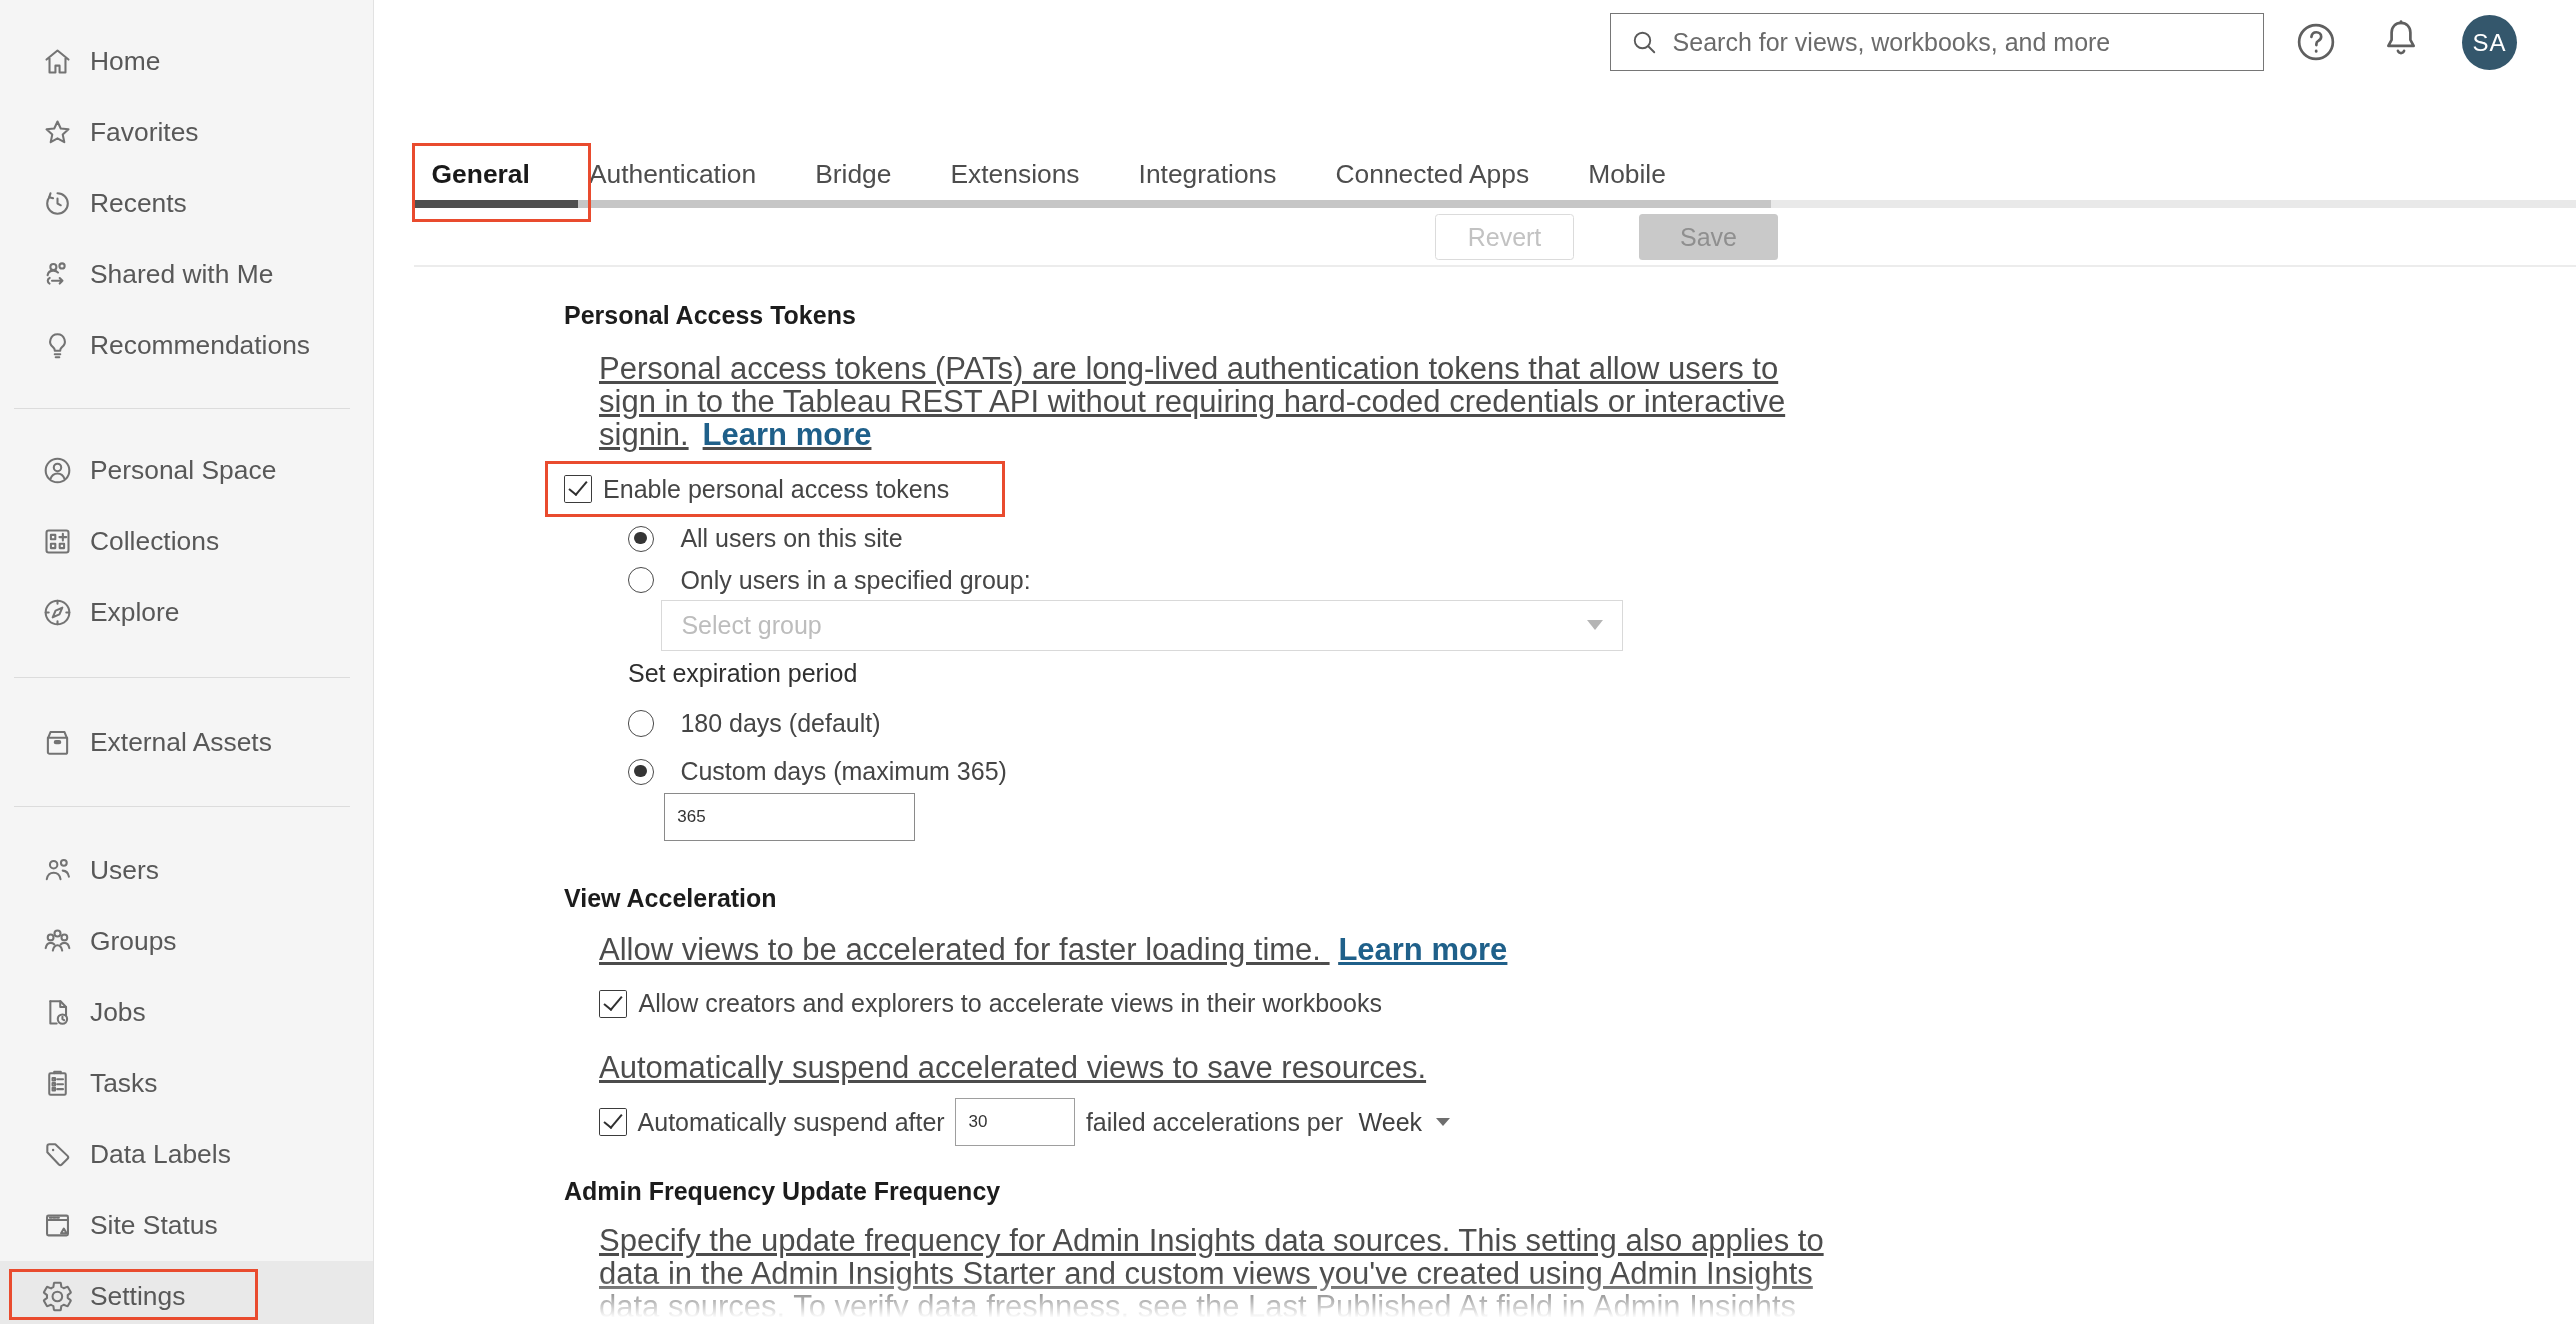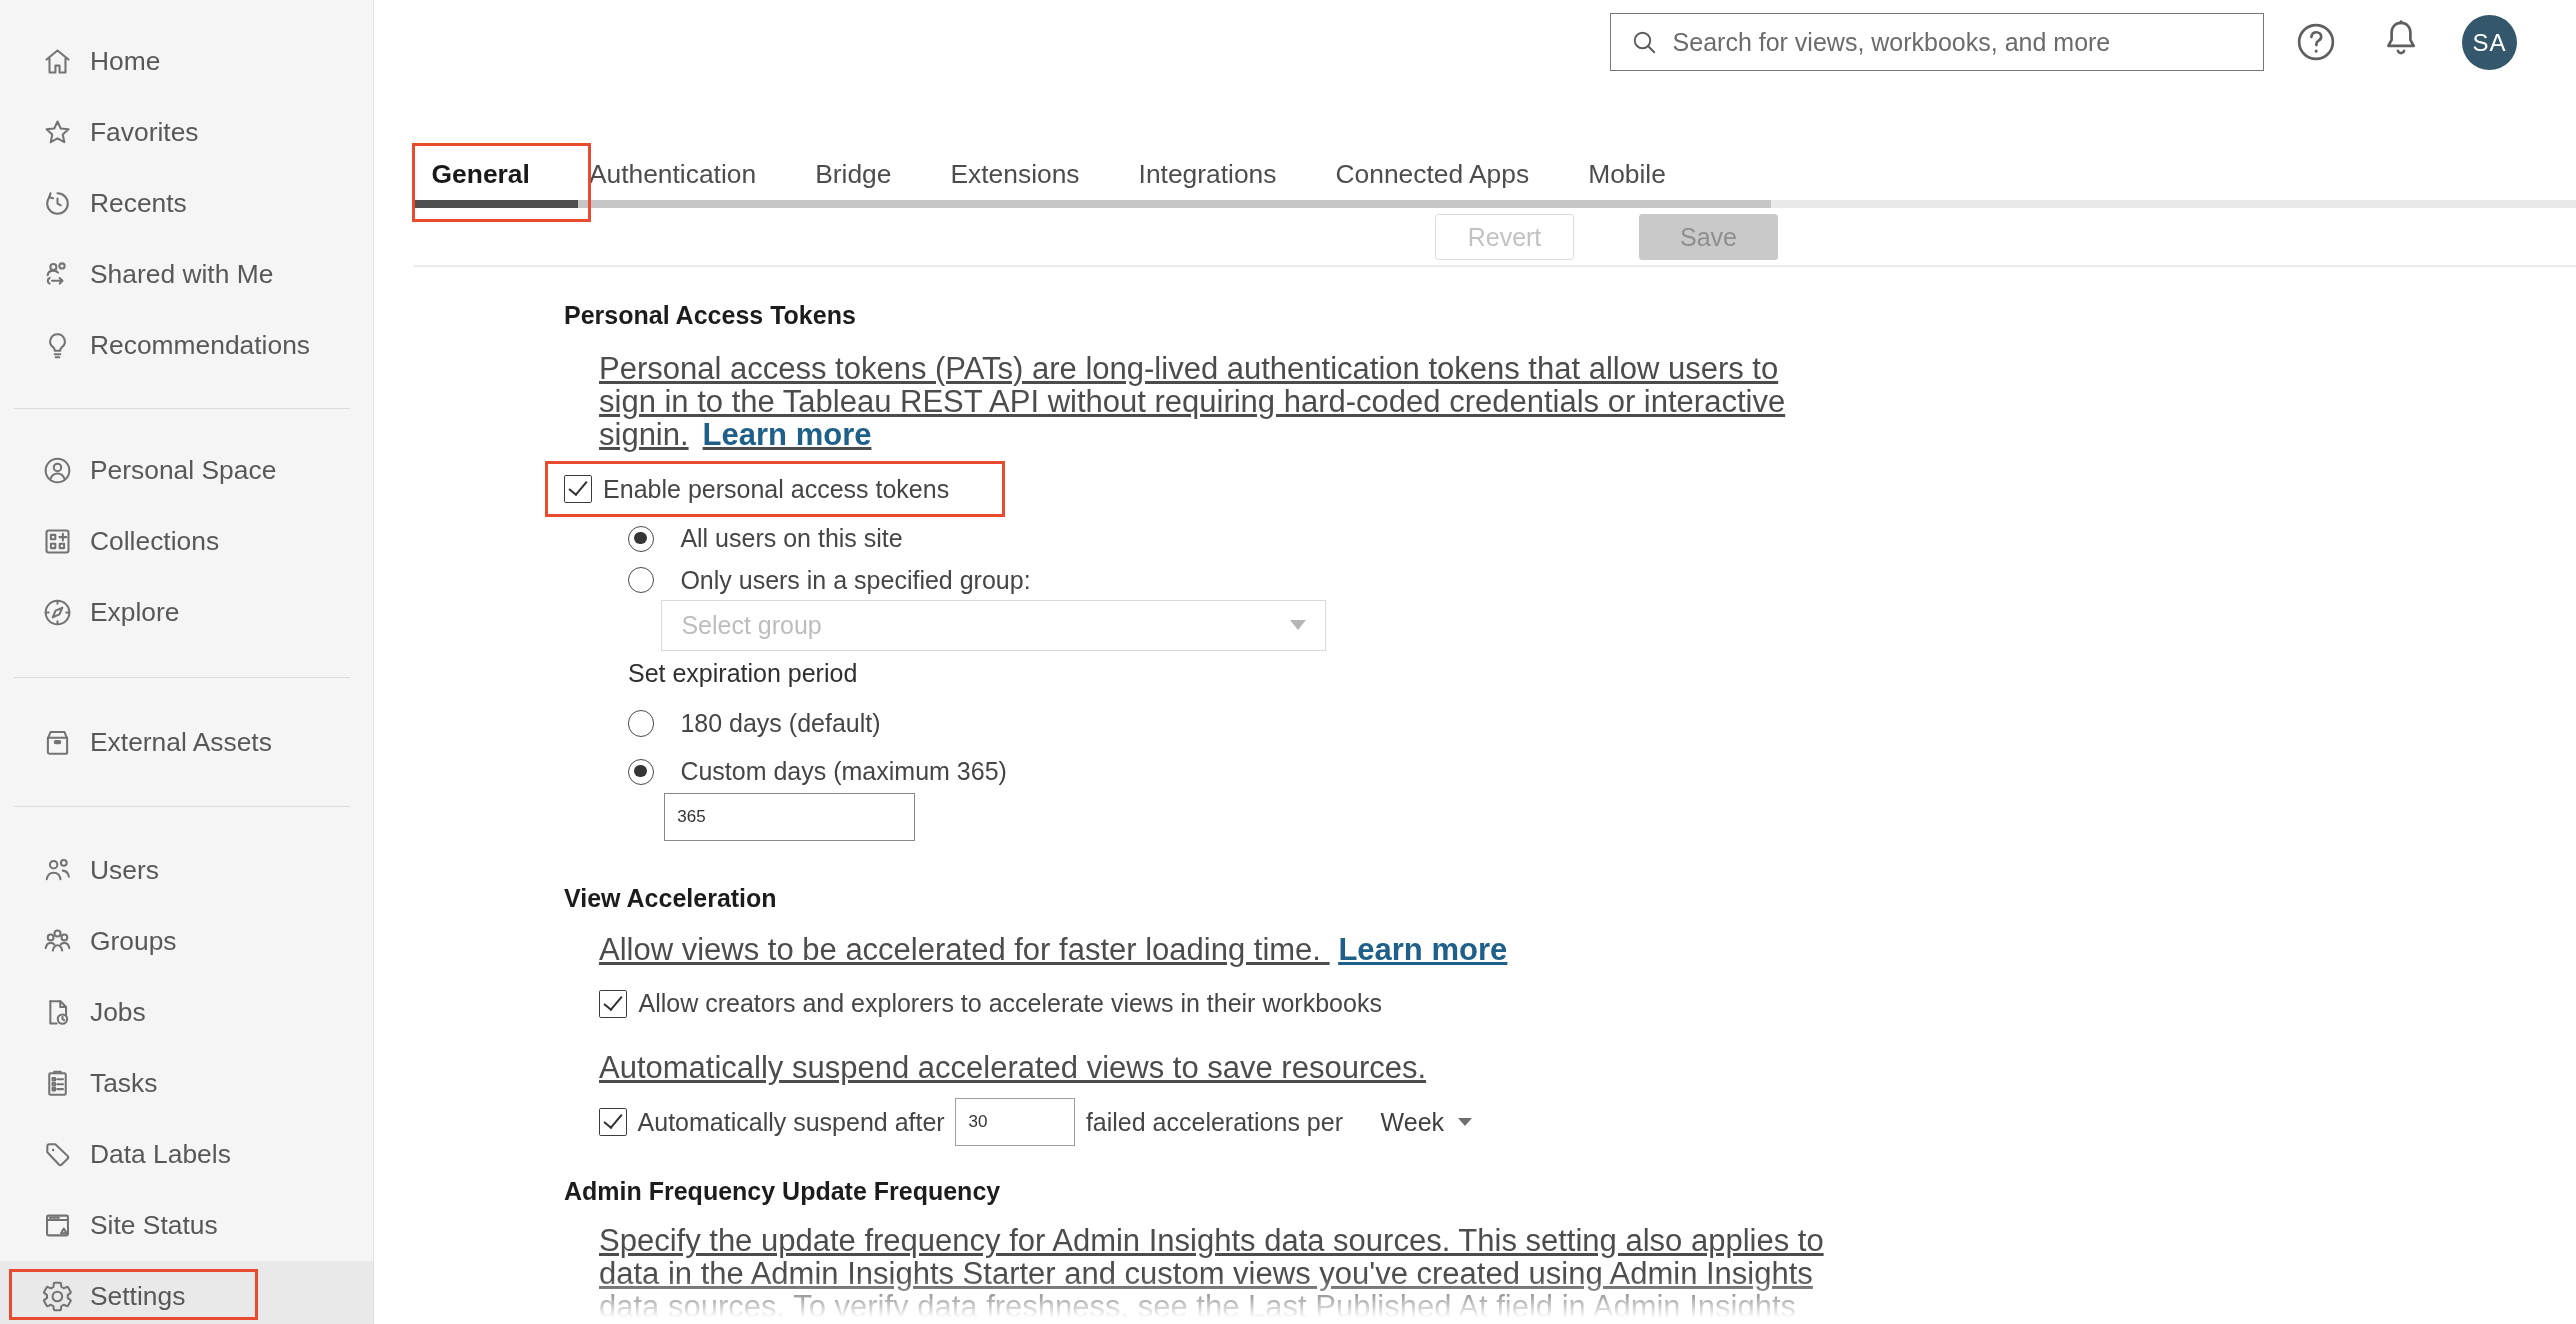--- a/index.html
+++ b/index.html
@@ -77,36 +77,36 @@
                    margin:10.6px 0 0 -19.4px; }
   .redbox-inline .cb-row { margin-left:0; }
 
   .radio-row { display:flex; align-items:center; gap:26px; margin-left:64px; }
   .radio { width:26.4px; height:26.4px; border:1.8px solid #4a4a4a; border-radius:50%; background:#fff;
            position:relative; flex:none; cursor:pointer; }
   .radio.selected::after { content:""; position:absolute; left:5.3px; top:5.3px; width:12.3px;
            height:12.3px; border-radius:50%; background:#353535; }
   .radio-label { font-size:25px; color:#454545; }
 
-  .select { margin:5.3px 0 0 97px; width:665px; height:51px; border:1.8px solid #d9d9d9;
+  .select { margin:5.3px 0 0 97px; width:962px; height:51px; border:1.8px solid #d9d9d9;
             display:flex; align-items:center; padding:0 19.4px; cursor:default; }
   .select .ph { font-size:25px; color:#bdbdbd; flex:1; }
   .caret { width:0; height:0; border-left:8.8px solid transparent; border-right:8.8px solid transparent;
            border-top:10.6px solid #b5b5b5; }
   .caret.sm { border-left-width:7px; border-right-width:7px; border-top-width:8.8px;
               border-top-color:#6e6e6e; }
 
   .sub-heading { margin:7px 0 0 64px; font-size:25px; color:#2f2f2f; line-height:30px; }
   .textfield { border:1.8px solid #8a8a8a; font-size:17px; color:#333; font-family:inherit;
                padding:0 12.3px; outline:none; }
   .tf-365 { display:block; margin:7px 0 0 100px; width:251px; height:48px; }
   .tf-30 { width:120px; height:48px; border-color:#9e9e9e; }
 
   .suspend-row { display:flex; align-items:center; margin-left:35px; gap:10.6px; }
-  .week-select { display:flex; align-items:center; gap:14px; margin-left:27px; cursor:pointer; }
+  .week-select { display:flex; align-items:center; gap:14px; margin-left:5px; cursor:pointer; }
   .week-label { font-size:25px; color:#3f3f3f; }
   .bottom-fade { position:absolute; left:0; right:0; bottom:0; height:48px;
                  background:linear-gradient(rgba(255,255,255,0), #ffffff 85%); pointer-events:none; }
 </style>
 </head>
 <body>
 
 <div class="page">
 
   <aside class="sidebar">

